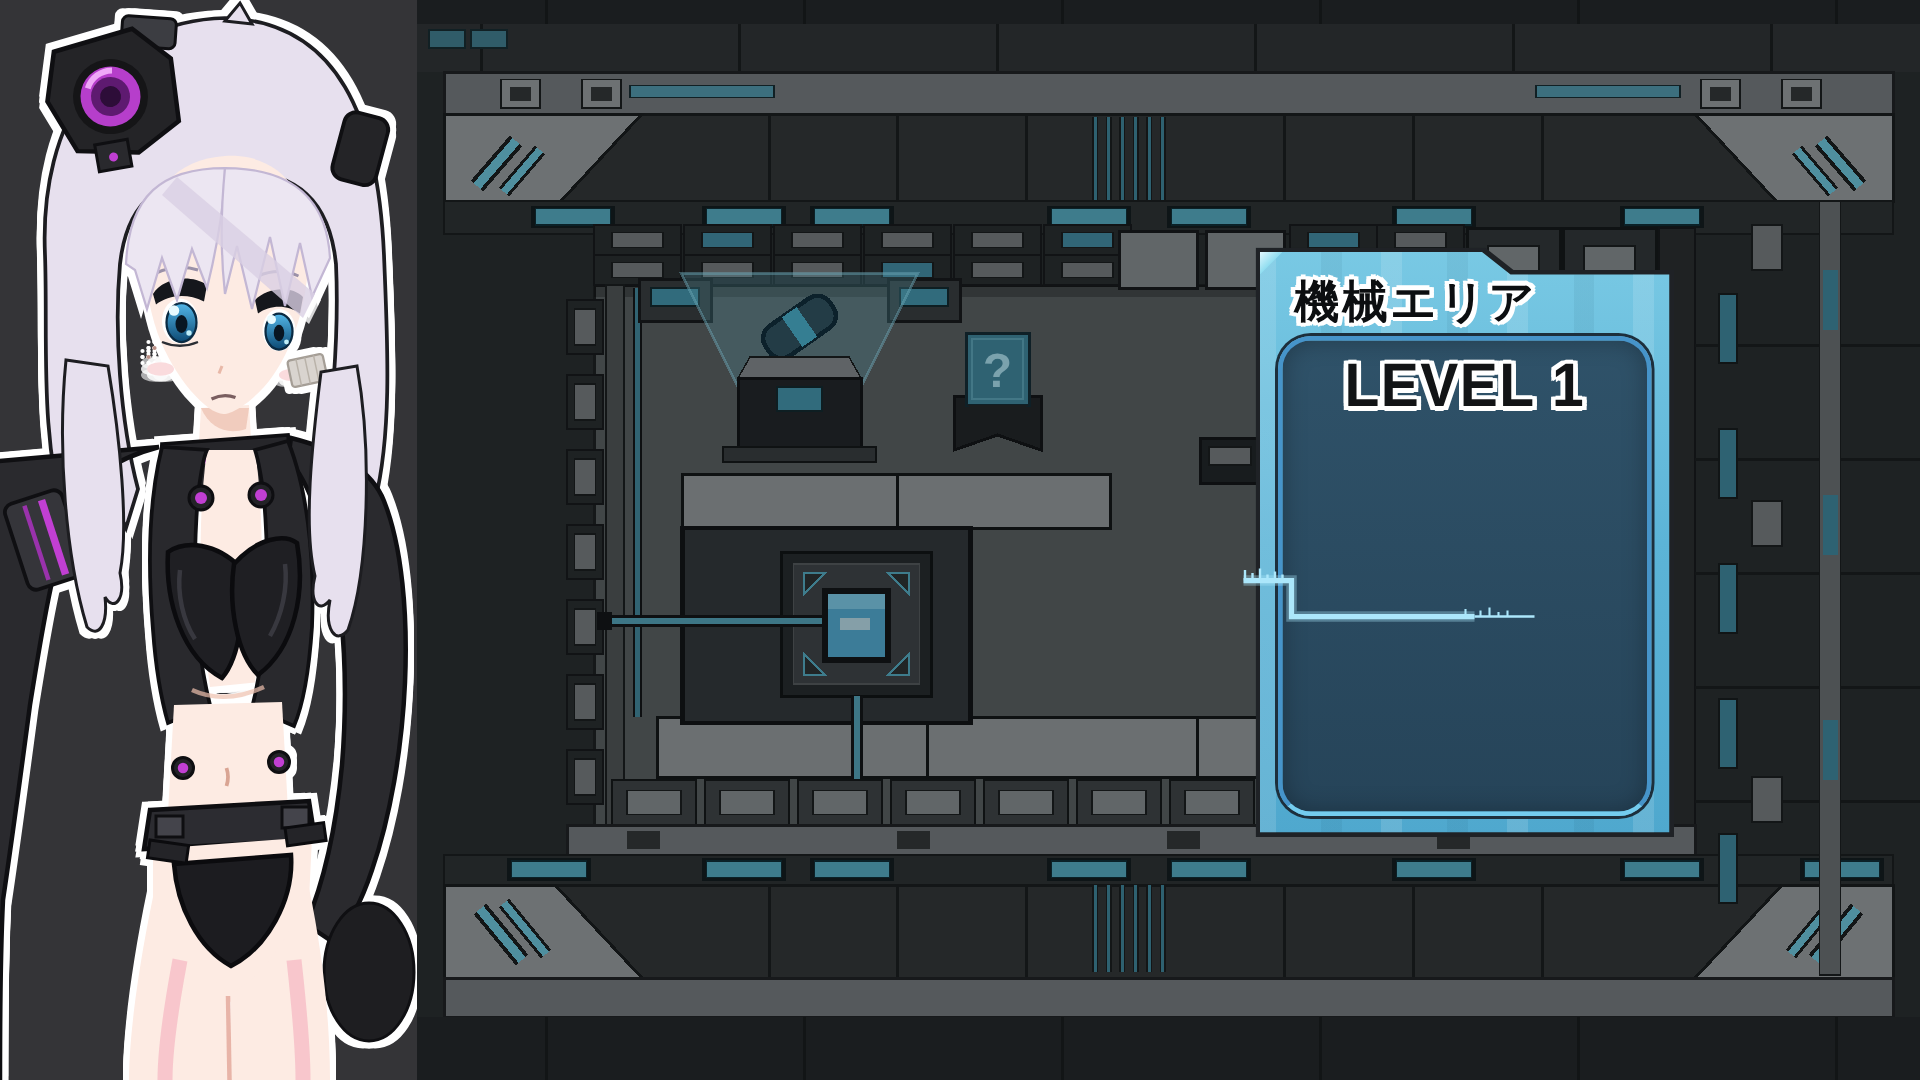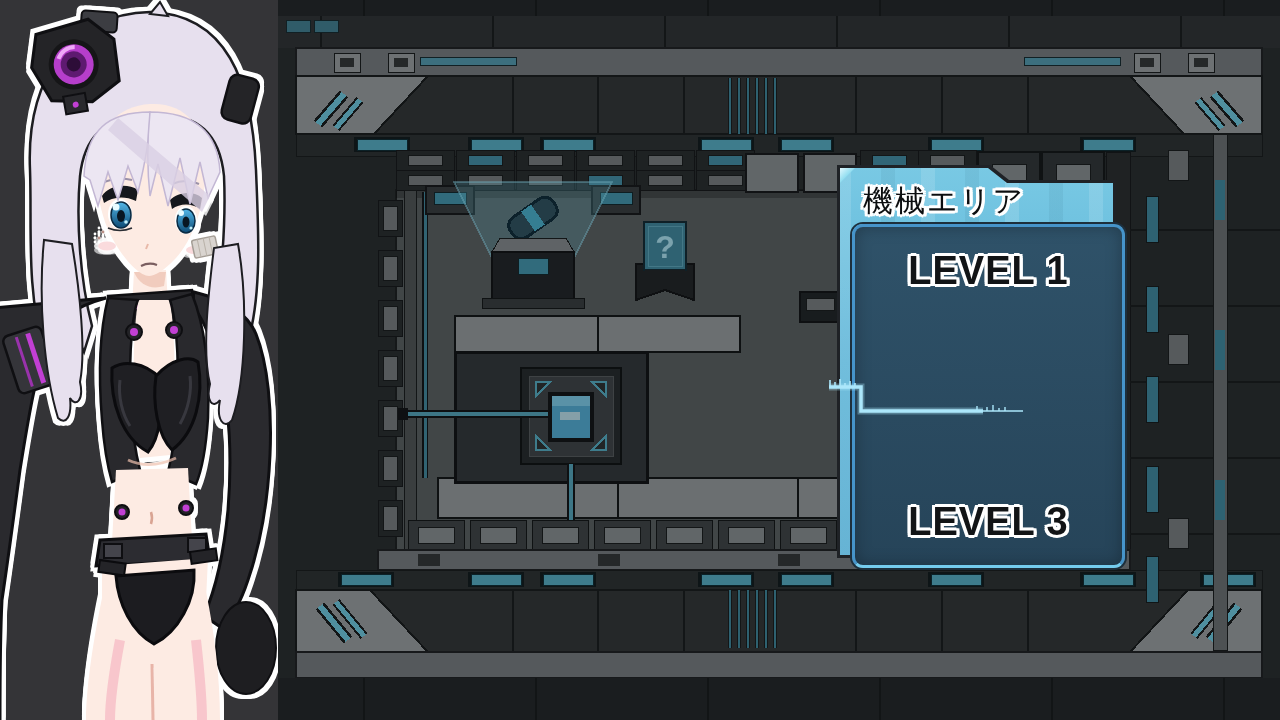--- a/index.html
+++ b/index.html
@@ -19,30 +19,30 @@
   #panel{position:absolute;left:837px;top:165px;width:279px;height:393px;z-index:10;}
   #panel .frame{position:absolute;inset:0;background:#1f2226;
       clip-path:polygon(0 0,153px 0,172px 15px,279px 15px,279px 393px,0 393px);}
   #panel .fill{position:absolute;inset:0;
       clip-path:polygon(3px 3px,151px 3px,170px 18px,276px 18px,276px 390px,3px 390px);
       background:linear-gradient(180deg,#79c9e4,#5cb4d7 50%,#4fa8ce);}
   #panel .fill:before{content:"";position:absolute;inset:0;
       background:repeating-linear-gradient(90deg,rgba(255,255,255,.13) 0 14px,rgba(255,255,255,0) 14px 44px,rgba(0,40,60,.06) 44px 58px,rgba(255,255,255,0) 58px 84px);}
   #panel .notch{position:absolute;left:3px;top:3px;width:15px;height:15px;
       background:linear-gradient(135deg,#e2f8fe,#3cc2e2);clip-path:polygon(0 0,100% 0,0 100%);}
-  .panel-title{position:absolute;left:26px;top:16px;font-size:30px;font-weight:normal;
+  .panel-title{position:absolute;left:26px;top:16px;font-size:30px;font-weight:bold;
       color:#0c0e10;letter-spacing:2px;white-space:nowrap;
       text-shadow:-3px 0 #fff,3px 0 #fff,0 -3px #fff,0 3px #fff,
        -2px -2px #fff,2px -2px #fff,-2px 2px #fff,2px 2px #fff,
        -3px -2px #fff,3px -2px #fff,-3px 2px #fff,3px 2px #fff;}
-  .level-box{position:absolute;left:15px;top:59px;width:243px;height:314px;border-radius:11px;
+  .level-box{position:absolute;left:15px;top:59px;width:243px;height:314px;border-radius:22px;
       background:linear-gradient(180deg,#2f5269,#264459);
       border:3px solid #4694ca;border-bottom-color:#74ccee;
       box-shadow:0 0 0 2px #1d2f3c, inset 0 0 16px rgba(0,0,0,.28);
-      display:flex;flex-direction:column;justify-content:space-between;padding:12px;}
+      display:flex;flex-direction:column;justify-content:space-between;padding:0;}
   .level-row{height:62.8px;display:flex;align-items:center;justify-content:center;cursor:pointer;}
   .level-row span{font-size:38px;font-weight:bold;letter-spacing:1px;color:#121416;
       transform:scaleY(1.08);white-space:nowrap;
       text-shadow:-3px 0 #fff,3px 0 #fff,0 -3px #fff,0 3px #fff,
        -2px -2px #fff,2px -2px #fff,-2px 2px #fff,2px 2px #fff,
        -3px -2px #fff,3px -2px #fff,-3px 2px #fff,3px 2px #fff;}
   .level-row.locked span{color:#333a41;
       text-shadow:-3px 0 #4e565e,3px 0 #4e565e,0 -3px #4e565e,0 3px #4e565e,
        -2px -2px #4e565e,2px -2px #4e565e,-2px 2px #4e565e,2px 2px #4e565e;}
   #cursor{position:absolute;left:-10px;top:212px;width:210px;height:46px;overflow:visible;z-index:12;}
@@ -529,23 +529,20 @@
   <div id="panel">
     <div class="frame"></div>
     <div class="fill"></div>
     <div class="notch"></div>
     <div class="panel-title">機械エリア</div>
 
     <div class="level-box">
       <div class="level-row">
           <span>LEVEL 1</span>
         </div>
-      <div class="level-row selected">
-          <span>LEVEL 3</span>
-        </div>
     </div>
 
     <svg id="cursor" viewBox="0 0 210 46">
       <path d="M2,10 H34 V34 H156" stroke="rgba(170,230,250,0.35)" stroke-width="7" fill="none"></path>
       <path d="M2,10 H34 V34 H156" stroke="#ace7fb" stroke-width="3.5" fill="none"></path>
       <path d="M3,3 V10 M8,5 V10 M13,2 V10 M18,6 V10 M23,4 V10 M28,6 V10" stroke="#ace7fb" stroke-width="1.6" fill="none"></path>
       <path d="M156,34 H196" stroke="#ace7fb" stroke-width="1.6"></path>
       <path d="M150,29 V34 M160,30 V34 M166,28 V34 M172,31 V34 M178,30 V34" stroke="#ace7fb" stroke-width="1.4" fill="none"></path>
     </svg>
   </div>

